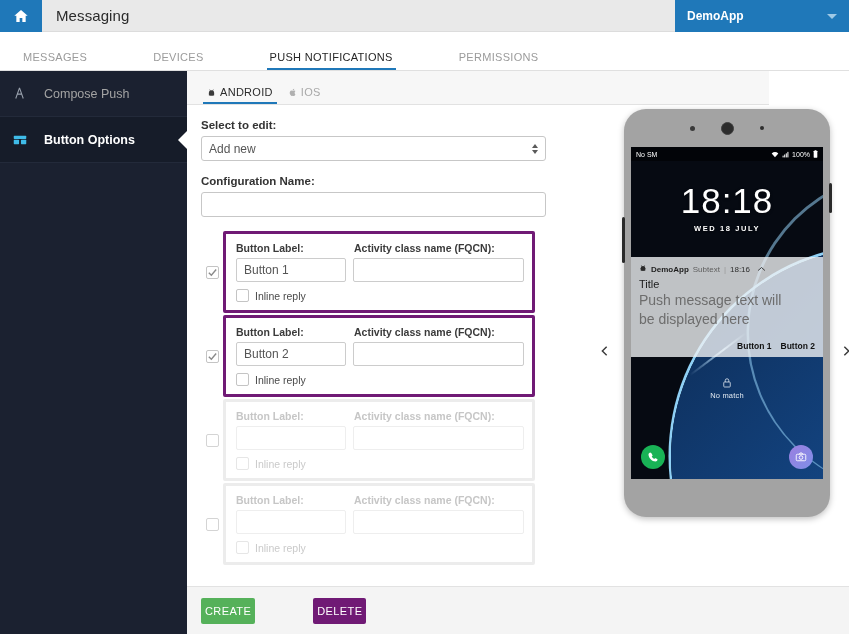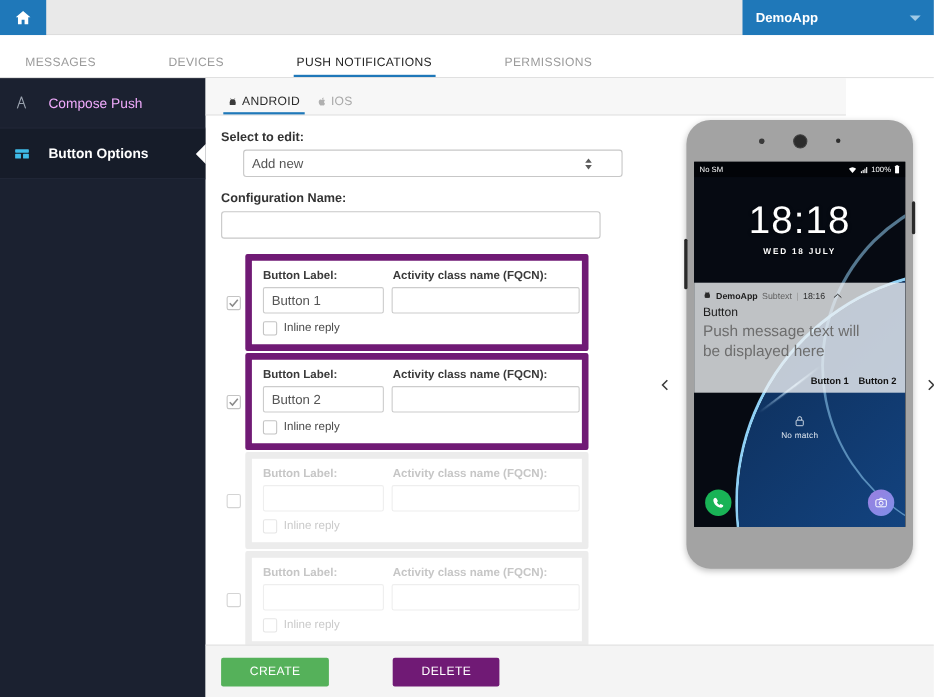--- a/index.html
+++ b/index.html
@@ -88,21 +88,21 @@
   .sidebar {
     position: absolute; top: 71px; left: 0;
     width: 187px; height: 563px;
     background: #1b2130;
   }
   .side-item {
     position: relative;
     height: 46px;
     display: flex; align-items: center;
     padding-left: 12px;
-    color: #f0abfc;
+    color: #a3a3a3;
     font-size: 12.5px;
     cursor: pointer;
     border-bottom: 1px solid #232a3a;
   }
   .side-item .si-icon {
     width: 24px; height: 20px;
     display: flex; align-items: center; justify-content: flex-start;
     margin-right: 8px;
     color: #9aa2ae;
   }
@@ -164,21 +164,20 @@
   select.styled {
     width: 345px; height: 25px;
     font-family: "Liberation Sans", sans-serif;
     font-size: 12px; color: #555;
     padding: 0 22px 0 7px;
     border: 1px solid #c7c7c7;
     border-radius: 3px;
     background: #ffffff;
     -webkit-appearance: none; appearance: none;
     cursor: pointer;
-    margin-left: 20px;
   }
   .sel-arrows {
     position: absolute; right: 8px; top: 50%;
     transform: translateY(-50%);
     pointer-events: none;
     display: flex; flex-direction: column; gap: 2px;
   }
   .sel-arrows i {
     display: block; width: 0; height: 0;
     border-left: 3.5px solid transparent;
@@ -213,21 +212,21 @@
     border: 1px solid #c4c4c4;
     border-radius: 2px;
     background: #fff;
     display: flex; align-items: center; justify-content: center;
     cursor: pointer;
     flex: none;
   }
   .cbox svg { display: block; }
   .rowbox {
     width: 312px;
-    border: 6px solid #701a75;
+    border: 3px solid #701a75;
     border-radius: 2px;
     padding: 8px 10px 8px 10px;
     background: #fff;
   }
   .rowbox.dim { border-color: #ececec; }
   .rowhead { display: flex; }
   .rowhead .h1 { width: 118px; font-size: 10.5px; font-weight: bold; color: #3a3a3a; }
   .rowhead .h2 { font-size: 10.5px; font-weight: bold; color: #3a3a3a; }
   .dim .rowhead .h1, .dim .rowhead .h2 { color: #c6c6c6; }
   .rowinputs { display: flex; gap: 7px; margin-top: 4px; }
@@ -237,42 +236,42 @@
     font-size: 12px; color: #555;
     padding: 0 7px;
     border: 1px solid #ccc;
     border-radius: 2px;
     background: #fff;
   }
   input.sm.lbl { width: 110px; }
   input.sm.fqcn { width: 175px; }
   input.sm:disabled { border-color: #eeeeee; background: #fff; }
   .inline-row {
-    display: flex; align-items: flex-start; gap: 6px;
+    display: flex; align-items: center; gap: 6px;
     margin-top: 7px;
   }
   .inline-row span { font-size: 10.5px; color: #4a4a4a; }
   .dim .inline-row span { color: #cacaca; }
   .dim .cbox { border-color: #e6e6e6; }
 
   
   .footer {
     position: absolute; bottom: 0; left: 187px;
     width: 662px; height: 48px;
     background: #f4f4f4;
     border-top: 1px solid #e2e2e2;
     display: flex; align-items: center;
     padding-left: 14px; gap: 10px;
   }
   .btn {
     border: none; border-radius: 2px;
     color: #fff; font-size: 11px;
     font-family: "Liberation Sans", sans-serif;
     letter-spacing: 0.4px;
-    padding: 7px 26px;
+    padding: 7px 4px;
     cursor: pointer;
   }
   .btn.create { background: #55b15a; }
   .btn.delete { background: #701a75; margin-left: 48px; }
 
   
   .preview {
     position: absolute; top: 34px; left: 400px;
     width: 262px; height: 495px;
   }
@@ -415,20 +414,21 @@
 <div id="app">
 
   <div class="topbar">
     <div class="home-btn">
       <span>
         <svg width="16" height="16" viewBox="0 0 24 24" fill="#ffffff">
           <path d="M12 3 L2 11.5 h3 V21 h5 v-6 h4 v6 h5 V11.5 h3 Z"></path>
         </svg>
       </span>
     </div>
+    <div class="app-title">Messaging</div>
     <div class="tenant-select">
       <span class="tenant-name">DemoApp</span>
       <span class="caret-down"></span>
     </div>
   </div>
 
   <div class="navtabs">
     <div class="navtab">MESSAGES</div>
     <div class="navtab">DEVICES</div>
     <div class="navtab active">PUSH NOTIFICATIONS</div>
@@ -673,21 +673,21 @@
               <span class="app">DemoApp</span>
               <span class="sub">Subtext</span>
               <span class="divider">|</span>
               <span class="time">18:16</span>
               <span class="chev">
                 <svg width="9" height="6" viewBox="0 0 24 14" fill="none" stroke="#2d2d2d" stroke-width="2.4">
                   <path d="M3 11 L12 3 L21 11"></path>
                 </svg>
               </span>
             </div>
-            <div class="notif-title">Button</div>
+            <div class="notif-title">Title</div>
             <div class="notif-body">Push message text will be displayed here</div>
             <div class="notif-actions">
               <span>Button 1</span>
               <span>Button 2</span>
             </div>
           </div>
 
           <div class="lock-zone">
             <div class="lk">
               <svg width="10" height="12" viewBox="0 0 20 24" fill="none" stroke="#dfe7f0" stroke-width="1.6">

